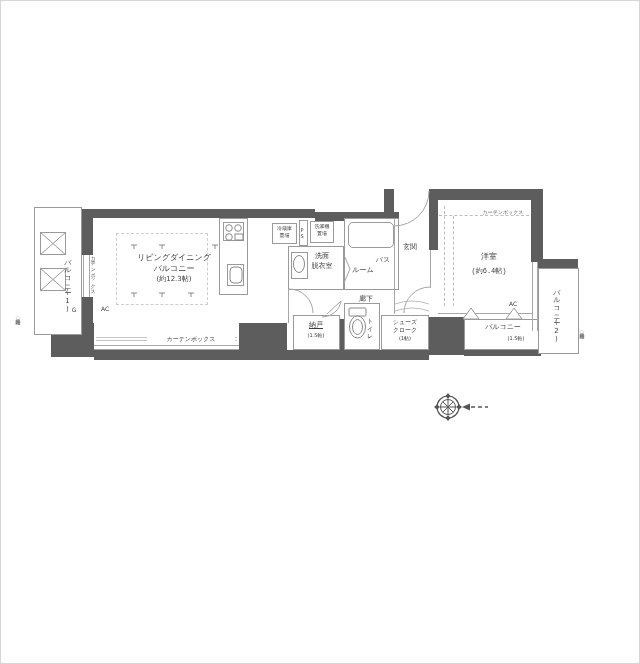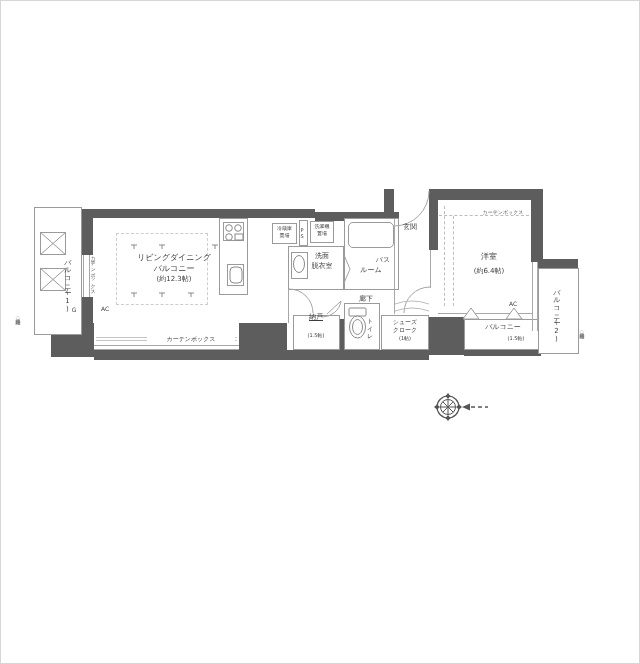--- a/index.html
+++ b/index.html
@@ -144,32 +144,32 @@
       <polygon points="461,406 469,402.5 469,409.5" fill="#555"></polygon>
       <path d="M470,406 L487,406" stroke="#555" stroke-width="1.5" stroke-dasharray="4,3"></path>
     </g>
   </svg>
 
   <div class="lbl f8" style="left:118px;top:252px;width:110px;">リビングダイニング</div>
   <div class="lbl f8" style="left:118px;top:263px;width:110px;">バルコニー</div>
   <div class="lbl f7" style="left:118px;top:274px;width:110px;">(約12.3帖)</div>
 
   <div class="lbl f8" style="left:457px;top:241px;width:62px;margin-top:10px;">洋室</div>
-  <div class="lbl f7" style="left:453px;top:266px;width:70px;">(約6.4帖)</div>
+  <div class="lbl f7" style="left:453px;top:266px;width:70px;font-family:Liberation Mono, monospace;">(約6.4帖)</div>
 
   <div class="lbl f7" style="left:364px;top:255px;width:36px;">バス</div>
-  <div class="lbl f7" style="left:352px;top:265px;width:36px;">ルーム</div>
+  <div class="lbl f7" style="left:344px;top:265px;width:36px;">ルーム</div>
 
   <div class="lbl f7" style="left:299px;top:251px;width:44px;">洗面</div>
   <div class="lbl f7" style="left:299px;top:261px;width:44px;">脱衣室</div>
 
   <div class="lbl f7" style="left:350px;top:294px;width:30px;">廊下</div>
-  <div class="lbl f7" style="left:395px;top:222px;width:28px;">玄関</div>
+  <div class="lbl f7" style="left:395px;top:242px;width:28px;">玄関</div>
 
-  <div class="lbl f7" style="left:294px;top:312px;width:42px;text-decoration:underline;">納戸</div>
+  <div class="lbl f7" style="left:294px;top:320px;width:42px;text-decoration:underline;">納戸</div>
   <div class="lbl f5" style="left:294px;top:331px;width:42px;">(1.5帖)</div>
 
   <div class="lbl f6 v" style="left:366px;top:306px;height:36px;">トイレ</div>
 
   <div class="lbl f6" style="left:381px;top:317px;width:46px;">シューズ</div>
   <div class="lbl f6" style="left:381px;top:325px;width:46px;">クローク</div>
   <div class="lbl f5" style="left:387px;top:334px;width:34px;">(1帖)</div>
 
   <div class="lbl f7" style="left:465px;top:322px;width:74px;">バルコニー</div>
   <div class="lbl f5" style="left:493px;top:334px;width:44px;">(1.5帖)</div>

